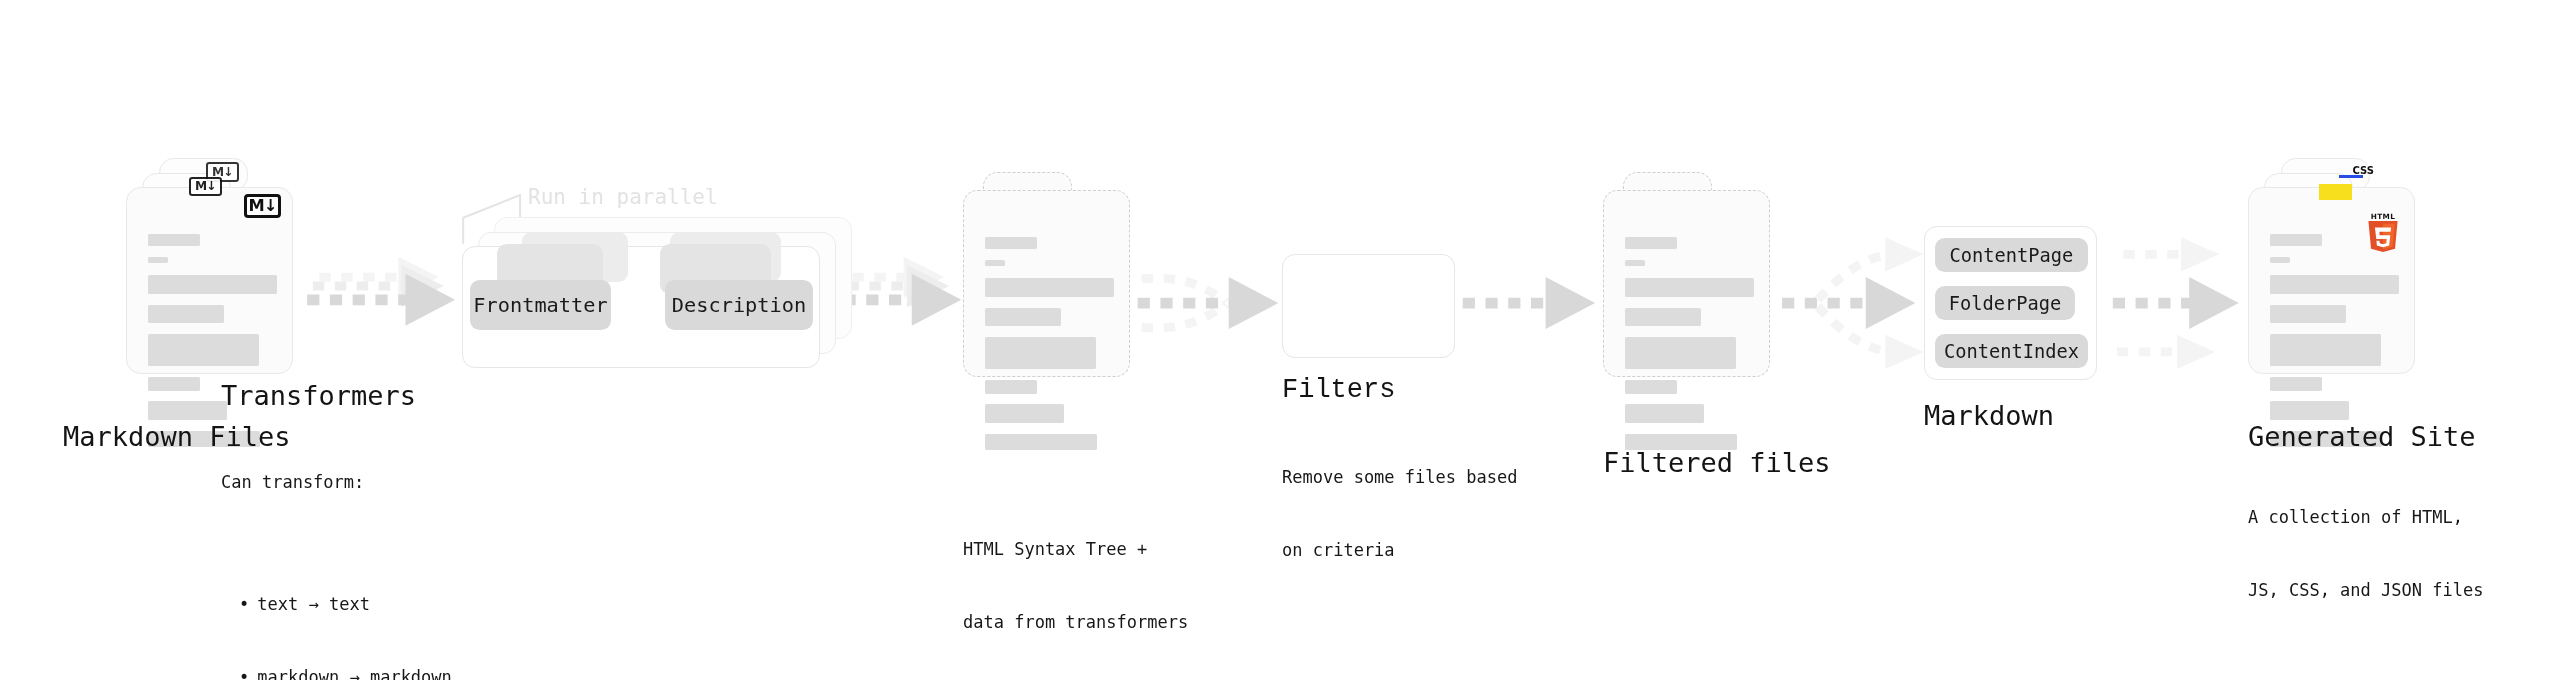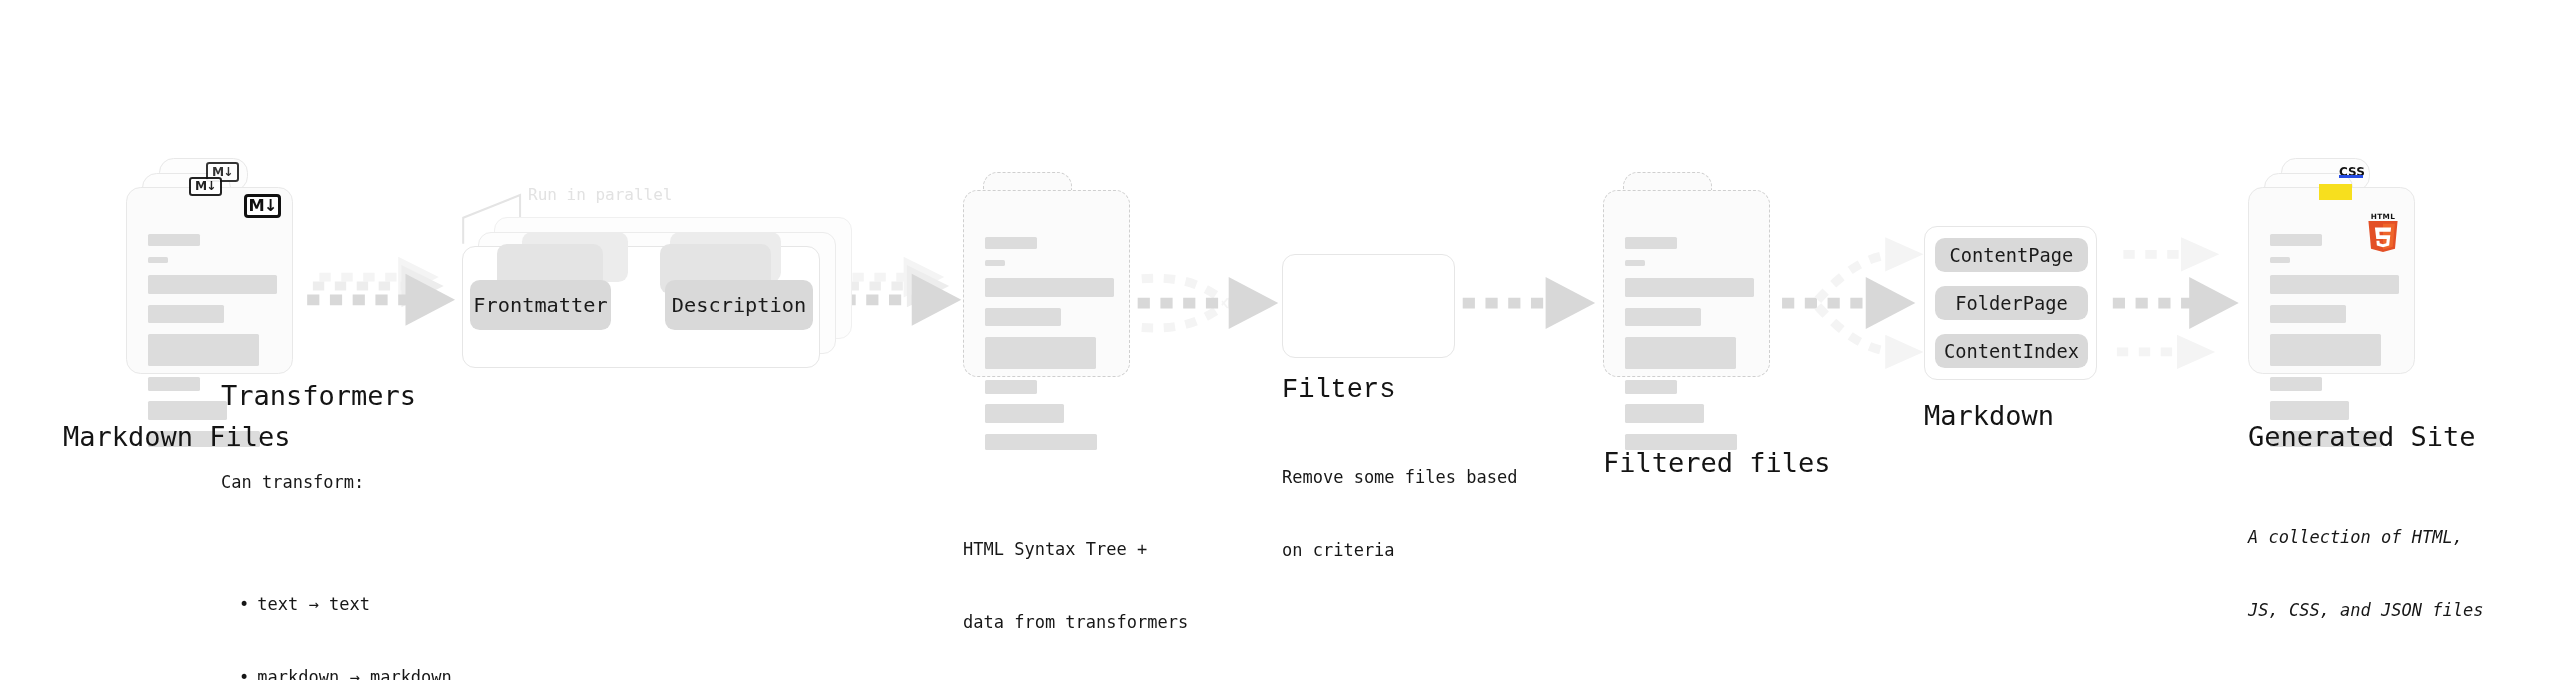--- a/index.html
+++ b/index.html
@@ -86,24 +86,24 @@
 
   .css-badge {
     width: 24.4px; height: 13px;
     position: relative;
   }
   .css-badge .cbar {
     position: absolute; left: 0; bottom: 0;
     width: 24.4px; height: 3.3px; background: #264de4;
   }
   .css-badge .clabel {
-    position: absolute; left: 0; top: -0.8px; width: 24.4px;
+    position: absolute; left: 12px; top: -0.8px; width: 24.4px;
     text-align: center;
     font-family: "DejaVu Sans", "Liberation Sans", sans-serif;
-    font-size: 12px; font-weight: bold; color: #111;
+    font-size: 10px; font-weight: bold; color: #111;
   }
 
   .js-badge {
     width: 32.5px; height: 16.3px;
     background: #f7df1e;
   }
 
   
   .group-box {
     position: absolute;
@@ -146,21 +146,21 @@
     color: #171717;
     white-space: pre;
   }
   .sec-desc ul { margin: 0; padding: 0 0 0 18px; list-style: none; }
   .sec-desc li { white-space: pre; }
   .sec-desc li:before { content: "\2022"; margin-right: 8.1px; }
 
   .parallel-label {
     position: absolute;
     font-family: "DejaVu Sans Mono", "Liberation Mono", monospace;
-    font-size: 16px;
+    font-size: 21px;
     color: #e2e2e2;
     white-space: nowrap;
   }
 
   svg.overlay { position: absolute; left: 0; top: 0; pointer-events: none; }
 </style>
 </head>
 <body>
 
 <div id="stage">
@@ -337,21 +337,21 @@
         <div class="doc-line" style="width:52px; height:14px;"></div>
         <div class="doc-line" style="width:79px; height:18.7px;"></div>
         <div class="doc-line" style="width:112px; height:16.3px;"></div>
       </div>
     </div>
   </div>
   <div class="sec-title" style="left:1603px; top:447px;">Filtered files</div>
 
   <div class="group-box" style="left:1924px; top:226px; width:173px; height:154px;"></div>
   <div class="chip" style="left:1935px; top:238px; width:153px; height:34px; font-size:18.7px;">ContentPage</div>
-  <div class="chip" style="left:1935px; top:286px; width:153px; height:34px; font-size:18.7px;">FolderPage</div>
+  <div class="chip" style="left:1935px; top:286px; width:140px; height:34px; font-size:18.7px;">FolderPage</div>
   <div class="chip" style="left:1935px; top:334px; width:153px; height:34px; font-size:18.7px;">ContentIndex</div>
   <div class="sec-title" style="left:1924px; top:400px;">Markdown</div>
 
   <div class="doc-stack" style="left:2248px; top:158px;">
     <div class="doc-card back2" style="left:32.5px; top:0px; width:89px; height:32.5px;"></div>
     <div class="doc-card back1" style="left:16.3px; top:14.6px; width:89px; height:32.5px;"></div>
     <div class="doc-card" style="left:0px; top:29px; width:167px; height:187px;">
       <div class="doc-lines">
         <div class="doc-line" style="width:52px; height:12.2px;"></div>
         <div class="doc-line" style="width:20.3px; height:6.5px; margin-bottom:11.4px;"></div>
@@ -375,19 +375,19 @@
       <div class="h5label">HTML</div>
       <svg class="shield" viewBox="0 0 42 38">
         <path d="M3 0 L39 0 L35.8 34 L21 38 L6.2 34 Z" fill="#e34f26"></path>
         <path d="M21 3.2 L21 35 L33 31.6 L35.7 3.2 Z" fill="#ef652a"></path>
         <path d="M11 8 H31 L30.4 13 H16.5 L16.9 17.6 H30 L28.6 30 L21 32.3 L13.4 30 L12.9 24.4 H16.6 L16.9 27.4 L21 28.5 L25.1 27.4 L25.6 22.2 H12.7 Z" fill="#ffffff"></path>
       </svg>
     </div>
   </div>
 
   <div class="sec-title" style="left:2248px; top:421px;">Generated Site</div>
-  <div class="sec-desc" style="left:2248px; top:476px;font-style:italic;">
+  <div class="sec-desc" style="left:2248px; top:456px;">
     <div>A collection of HTML,</div>
     <div>JS, CSS, and JSON files</div>
   </div>
 
 </div>
 
 
 </body></html>

